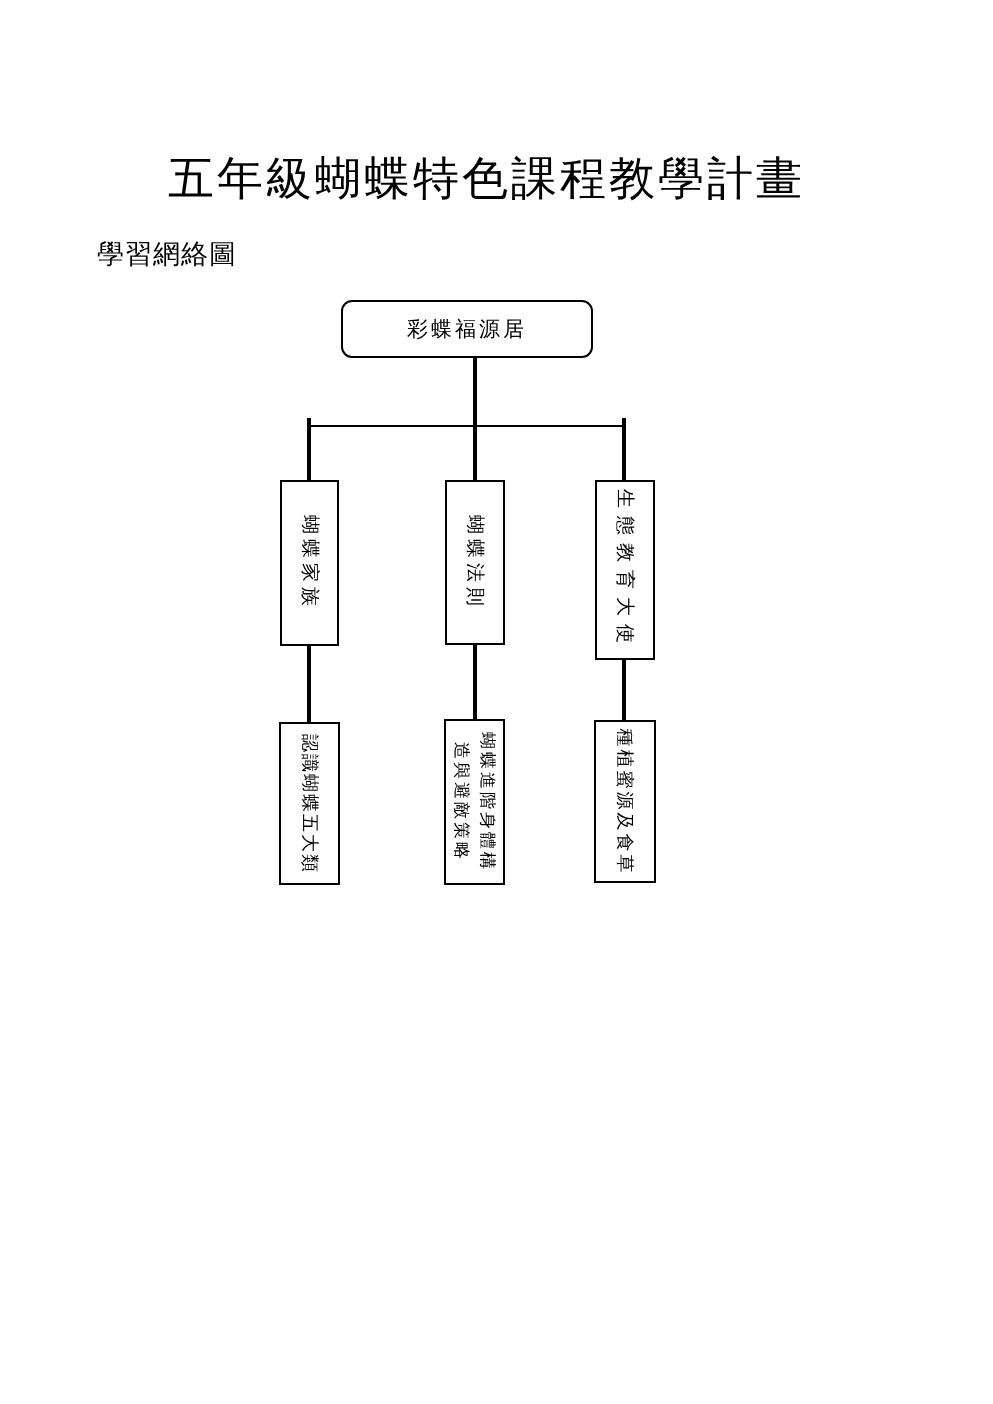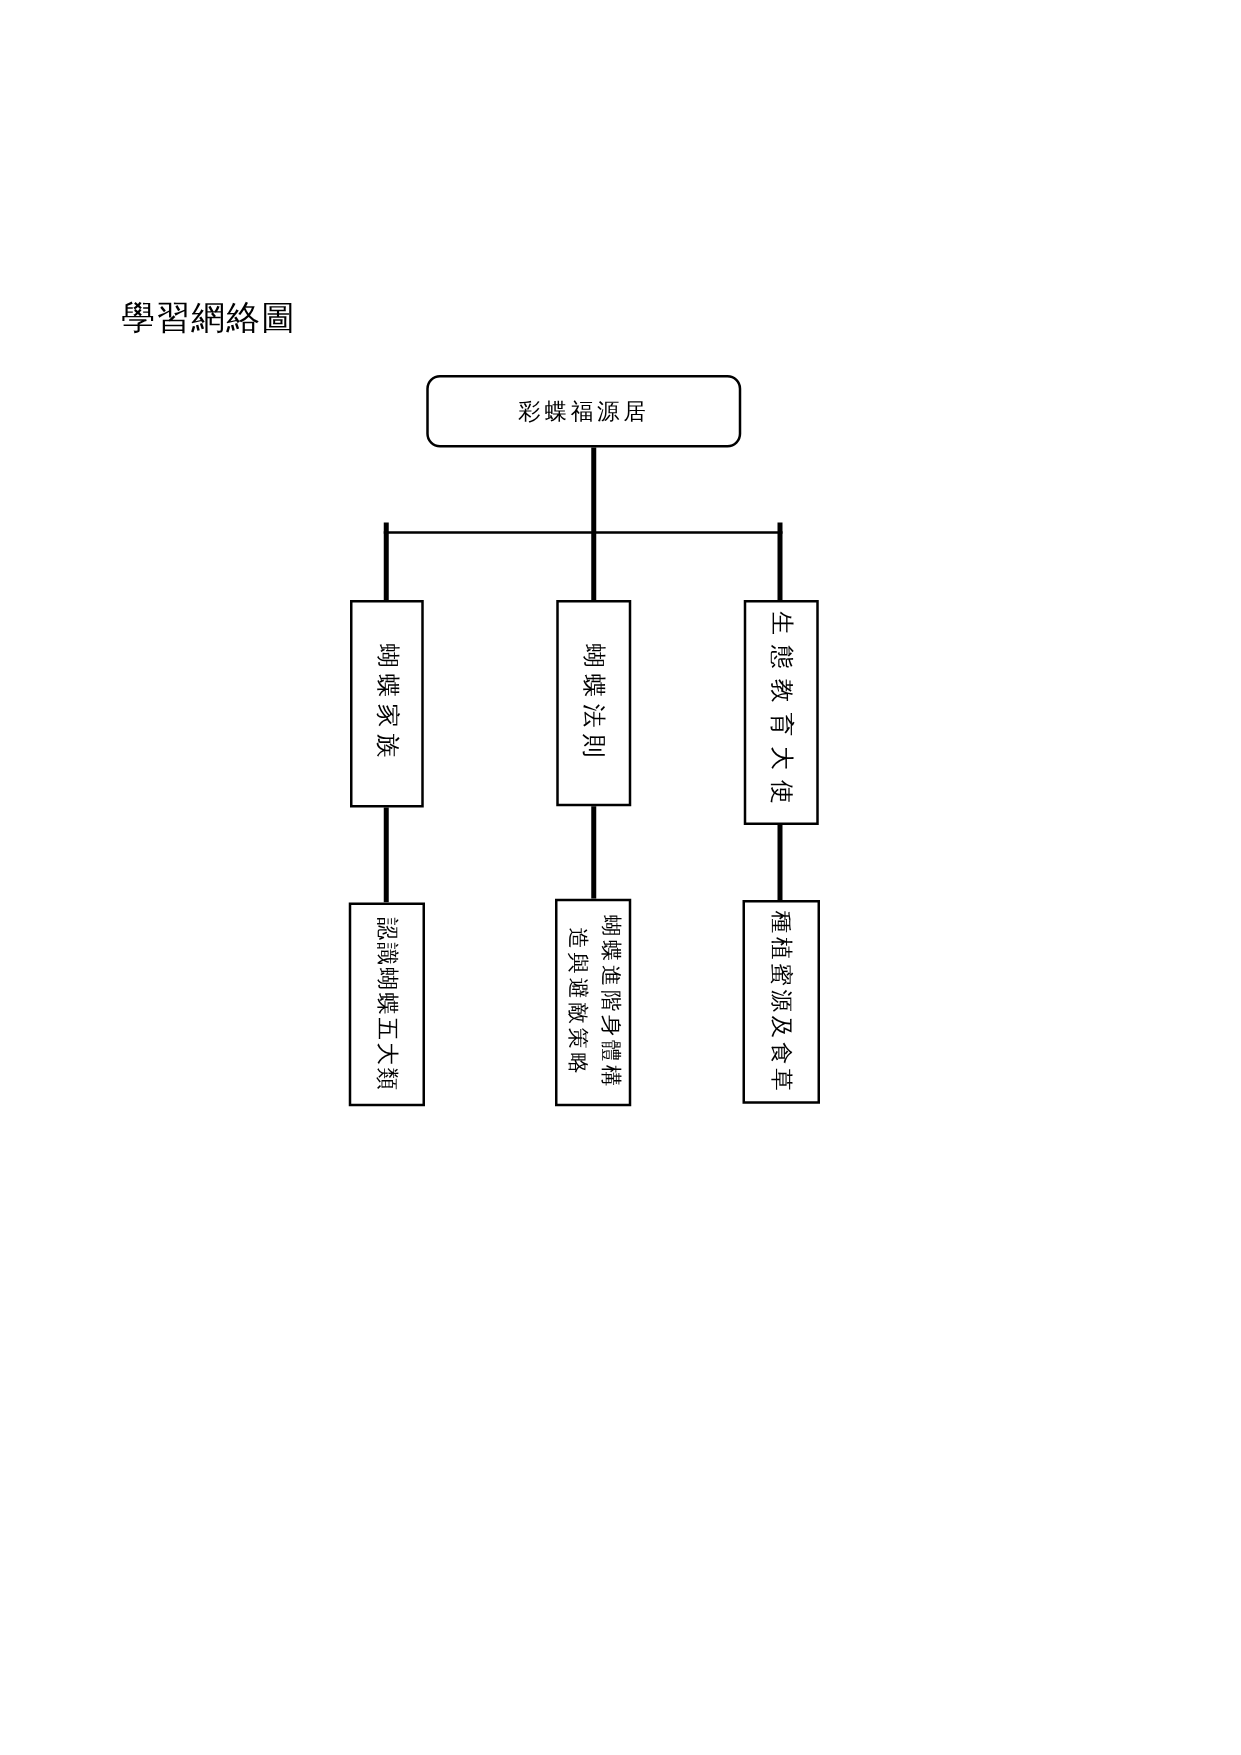--- a/index.html
+++ b/index.html
@@ -43,21 +43,21 @@
   }
   .root-node {
     left: 341px;
     top: 300px;
     width: 252px;
     height: 58px;
     border-radius: 11px;
     display: flex;
     align-items: center;
     justify-content: center;
-    font-size: 18px;
+    font-size: 21px;
     letter-spacing: 3px;
     white-space: nowrap;
   }
 
   
   .vnode { }
   .vtext {
     position: absolute;
     left: 50%;
     top: 50%;
@@ -88,20 +88,21 @@
   .drop-right  { left: 622px; top: 418px; width: 4px;  height: 62px;  }
   .conn-a      { left: 307px; top: 646px; width: 4px;  height: 76px;  }
   .conn-b      { left: 473px; top: 645px; width: 4px;  height: 74px;  }
   .conn-c      { left: 622px; top: 660px; width: 4px;  height: 60px;  }
 </style>
 </head>
 <body>
 
 <div class="page">
 
+  <div class="doc-title">五年級蝴蝶特色課程教學計畫</div>
   <div class="diagram-caption">學習網絡圖</div>
 
   <div>
 
     <div class="node root-node">
       <span>彩蝶福源居</span>
     </div>
 
     <div class="line root-stem"></div>
     <div class="line crossbar"></div>

